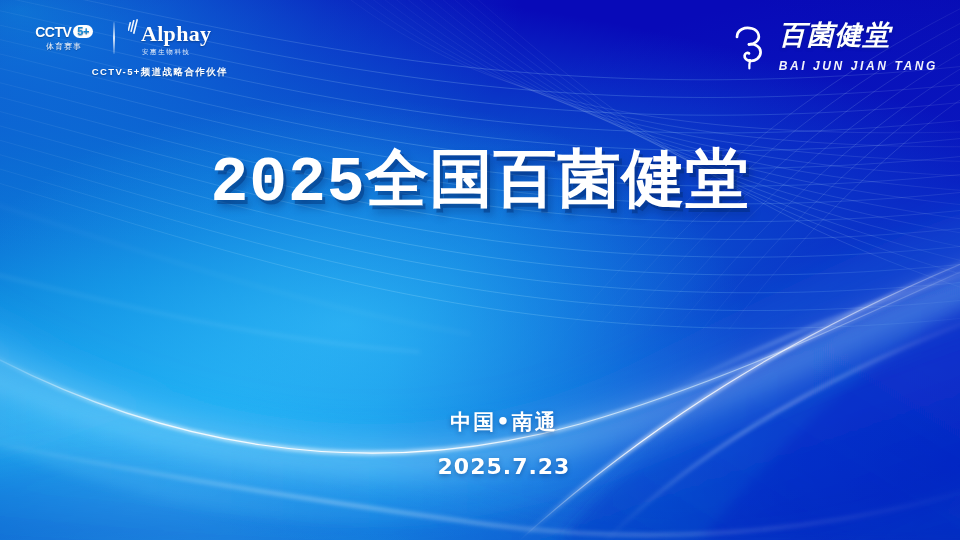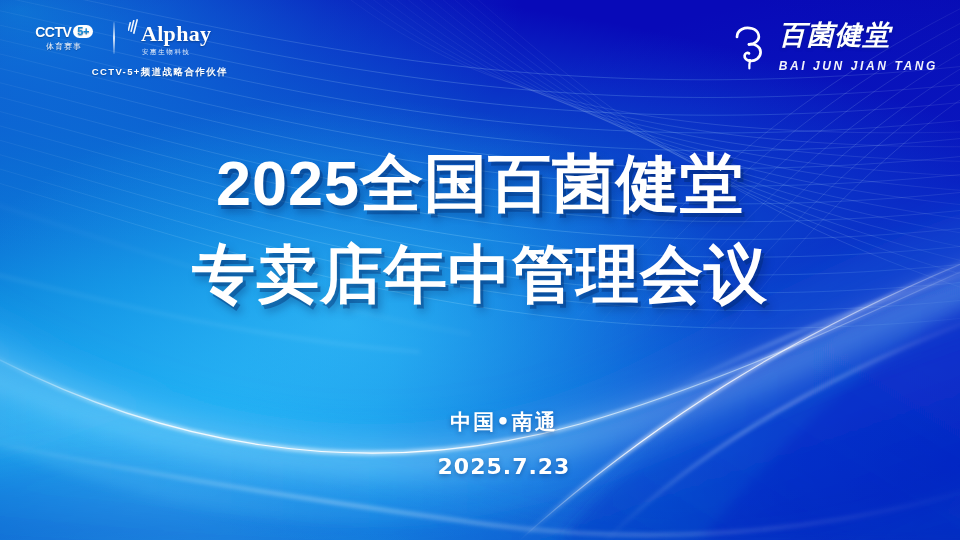--- a/index.html
+++ b/index.html
@@ -112,21 +112,21 @@
     color:#fff;font-size:12px;letter-spacing:2.6px;
     margin-top:11px;font-weight:bold;opacity:.95;
   }
 
   
   .title-wrap{
     position:absolute;left:0;right:0;top:138px;
     text-align:center;
   }
   .title-line{
-    font-family:Liberation Sans, sans-serif;
+    font-family:Liberation Mono, monospace;
     font-weight:bold;
     font-size:63px;
     line-height:1.45;
     color:#ffffff;
     letter-spacing:1px;
     text-shadow:
       3px 4px 0 rgba(0,40,105,.38),
       5px 7px 9px rgba(0,30,90,.35);
   }
 
@@ -328,21 +328,20 @@
       <path d="M22,36.2 C 21.4,39.4 21.2,42 21.4,44.3" stroke="#ffffff" stroke-width="2.2" stroke-linecap="round" fill="none"></path>
     </svg>
     <div class="bj-text">
       <div class="bj-cn">百菌健堂</div>
       <div class="bj-en">BAI JUN JIAN TANG</div>
     </div>
   </div>
 
   <div class="title-wrap">
     <div class="title-line">2025全国百菌健堂</div>
-    <div class="title-line">专卖店年中管理会议</div>
   </div>
 
   <div class="footer">
     <div class="loc">中国•南通</div>
     <div class="date">2025.7.23</div>
   </div>
 
 </div>
 
 </body></html>

